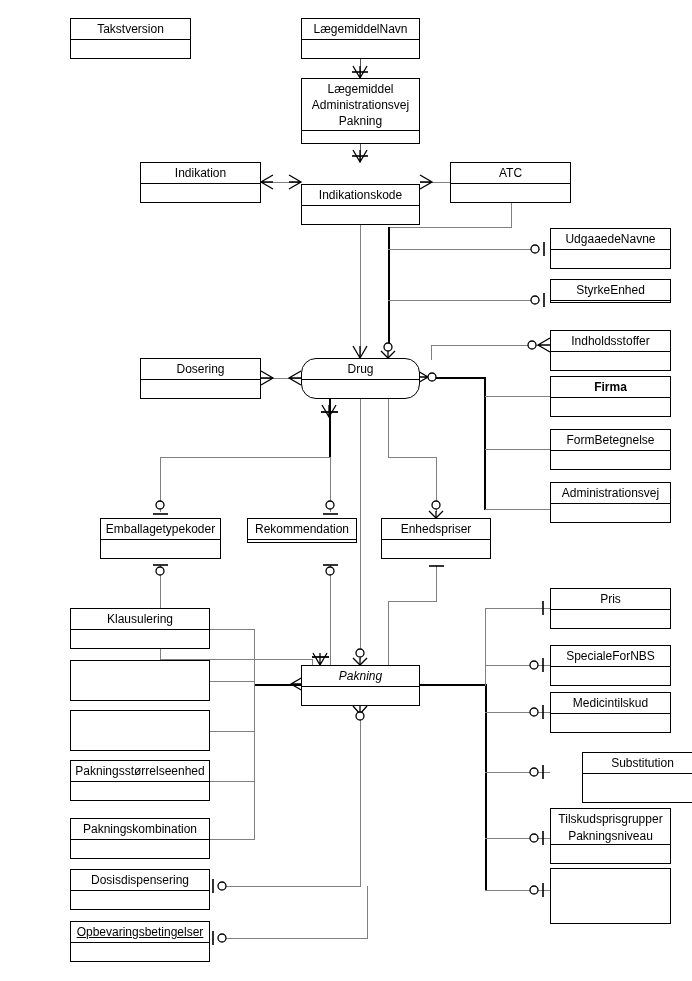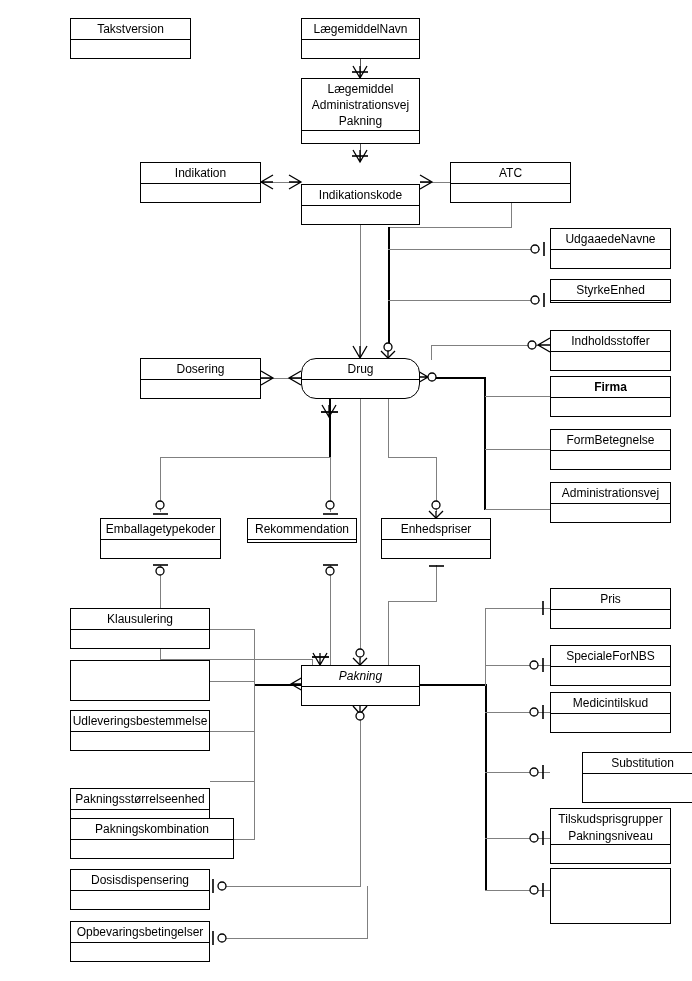--- a/index.html
+++ b/index.html
@@ -278,36 +278,35 @@
         <div class="body" style="height: 18px;"></div>
       </div>
       <div class="entity" style="left: 70px; top: 608px; width: 140px; height: 41px;">
         <div class="hdr">Klausulering</div>
         <div class="body" style="height: 18px;"></div>
       </div>
       <div class="entity" style="left: 70px; top: 660px; width: 140px; height: 41px;">
         <div class="body" style="height: 18px;"></div>
       </div>
       <div class="entity" style="left: 70px; top: 710px; width: 140px; height: 41px;">
-        <div class="hdr">Udleveringsbestemmelse</div>
-        <div class="body" style="height: 18px;"></div>
-      </div>
-      <div class="entity" style="left: 70px; top: 788px; width: 140px; height: 41px;">
+        <div class="body" style="height: 18px;"></div>
+      </div>
+      <div class="entity" style="left: 70px; top: 760px; width: 140px; height: 41px;">
         <div class="hdr">Pakningsstørrelseenhed</div>
         <div class="body" style="height: 18px;"></div>
       </div>
-      <div class="entity" style="left: 70px; top: 818px; width: 164px; height: 41px;">
+      <div class="entity" style="left: 70px; top: 818px; width: 140px; height: 41px;">
         <div class="hdr">Pakningskombination</div>
         <div class="body" style="height: 18px;"></div>
       </div>
       <div class="entity" style="left: 70px; top: 869px; width: 140px; height: 41px;">
         <div class="hdr">Dosisdispensering</div>
         <div class="body" style="height: 18px;"></div>
       </div>
-      <div class="entity" style="left: 70px; top: 921px; width: 140px; height: 41px;">
+      <div class="entity" style="left: 70px; top: 921px; width: 140px; height: 41px; text-decoration: underline;">
         <div class="hdr">Opbevaringsbetingelser</div>
         <div class="body" style="height: 18px;"></div>
       </div>
       <div class="entity" style="left: 301px; top: 665px; width: 119px; height: 41px; font-style: italic;">
         <div class="hdr">Pakning</div>
         <div class="body" style="height: 18px;"></div>
       </div>
       <div class="entity" style="left: 550px; top: 588px; width: 121px; height: 41px;">
         <div class="hdr">Pris</div>
         <div class="body" style="height: 18px;"></div>

